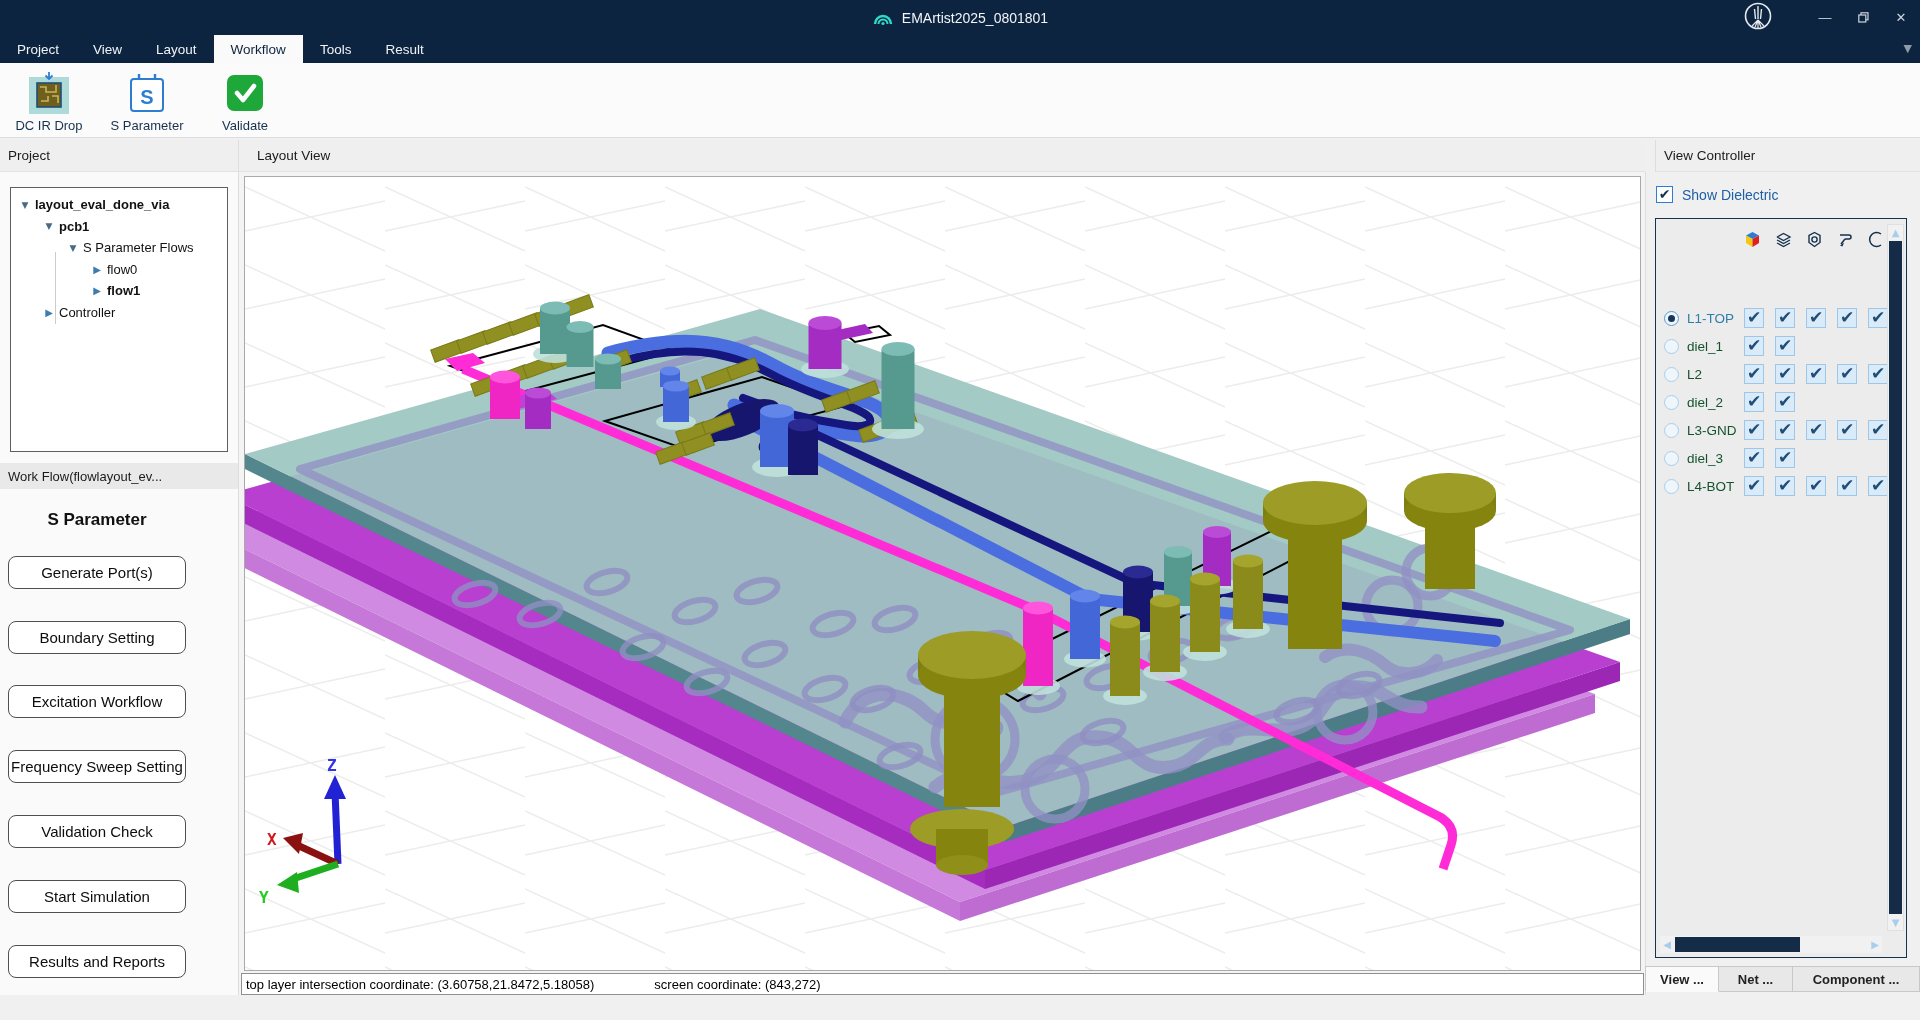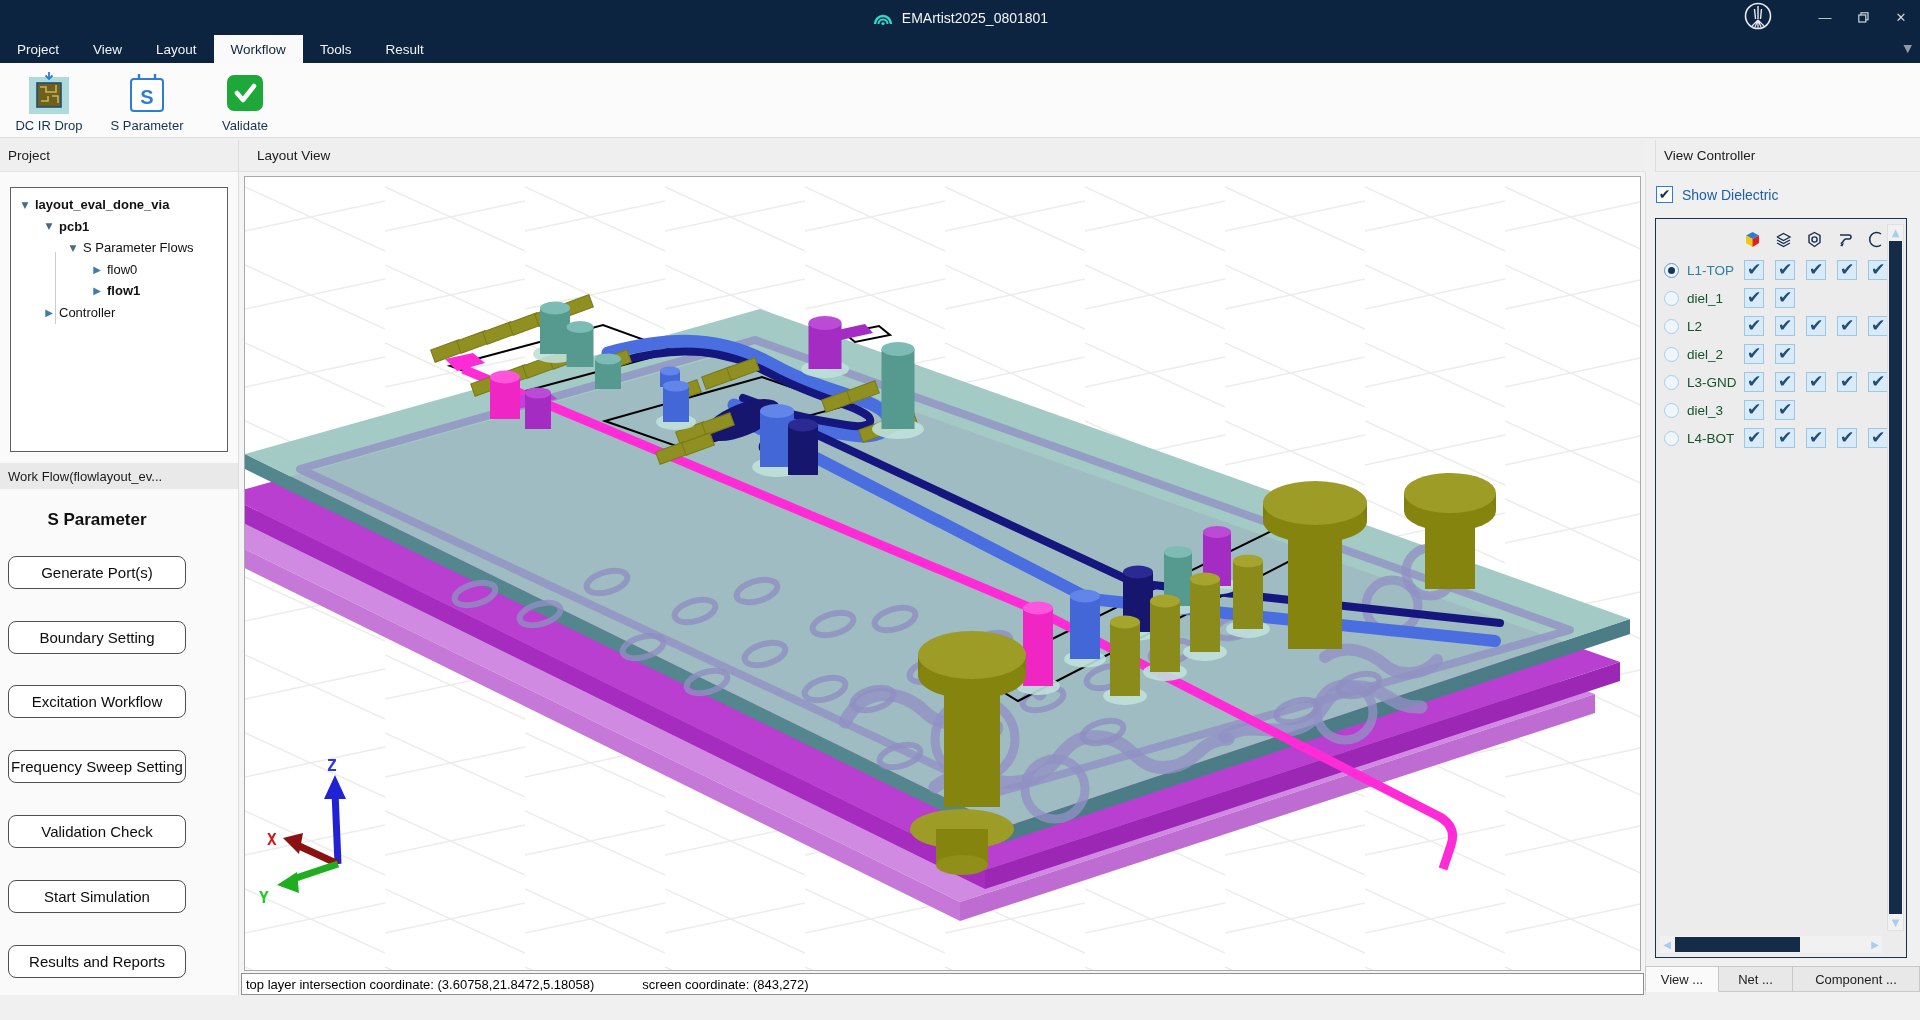--- a/index.html
+++ b/index.html
@@ -54,34 +54,34 @@
     border:1.3px solid #4f4f4f; border-radius:8px; font-size:15px; color:#0d0d0d;
     display:flex; align-items:center; justify-content:center; white-space:nowrap; }
 
   
   .midpanel { position:absolute; left:238px; top:172px; width:1407px; height:848px; background:#f4f4f4;
     border-left:1px solid #dddddd; }
   .viewport { position:absolute; left:5px; top:4px; width:1397px; height:795px; background:#ffffff;
     border:1px solid #a9a9a9; overflow:hidden; }
   .statusbar { position:absolute; left:2px; top:801px; width:1403px; height:22px; background:#ffffff;
     border:1px solid #8f8f8f; display:flex; align-items:center; padding-left:4px;
-    font-size:13px; color:#000; gap:48px; }
+    font-size:13px; color:#000; gap:60px; }
 
   
   .rightpanel { position:absolute; left:1645px; top:172px; width:275px; height:848px; background:#f0f0f0;
     border-left:1px solid #dddddd; }
   .showdiel { position:absolute; left:10px; top:14px; display:flex; align-items:center; gap:9px; }
   .sd-box { width:17px; height:17px; background:#ffffff; border:1.5px solid #2d7dd2;
     color:#14304d; font-size:14px; font-weight:bold; line-height:15px; text-align:center; }
   .sd-label { font-size:14px; color:#1e5fa6; }
   .vcbox { position:absolute; left:9px; top:46px; width:252px; height:740px; background:#ececec;
     border:1.5px solid #16324f; }
   .vc-iconrow { position:absolute; left:0; top:6px; width:100%; height:28px; display:flex; padding-left:88px; }
   .vc-icell { width:31px; display:flex; align-items:center; justify-content:flex-start; }
-  .lrow { position:absolute; left:0; width:100%; height:26px; display:flex; align-items:center; padding-left:8px; }
+  .lrow { position:absolute; left:0; width:100%; height:26px; display:flex; align-items:center; padding-left:8px;margin-top:48px; }
   .radio { width:15px; height:15px; border-radius:50%; border:1.5px solid #a9cde9; background:#eef6fc;
     margin-right:8px; flex:0 0 auto; position:relative; }
   .lrow.sel .radio { border-color:#5b9bd5; }
   .lrow.sel .radio::after { content:""; position:absolute; left:3px; top:3px; width:7px; height:7px;
     border-radius:50%; background:#17365c; }
   .lname { width:57px; font-size:13.5px; color:#14532d; }
   .lrow.sel .lname { color:#2e7fa8; }
   .ckcell { width:20px; height:20px; margin-right:11px; flex:0 0 auto;
     background:#d9eaf8; border:1px solid #9dc6e8; color:#1f4e79; font-weight:bold;
     font-family:"DejaVu Sans", sans-serif; font-size:17px; line-height:17px; text-align:center; }
@@ -91,21 +91,21 @@
     color:#a9cdec; font-size:10px; line-height:15px; }
   .vscroll .up { top:0; } .vscroll .dn { bottom:0; }
   .vscroll .thumb { position:absolute; left:1px; right:1px; top:16px; bottom:16px; background:#142c47; }
   .hscroll { position:absolute; left:4px; right:24px; bottom:4px; height:17px; background:#f1f1f1; }
   .hscroll .lf, .hscroll .rt { position:absolute; top:0; width:14px; height:17px; color:#a9cdec;
     font-size:10px; line-height:17px; text-align:center; }
   .hscroll .lf { left:0; } .hscroll .rt { right:0; }
   .hscroll .thumb { position:absolute; left:15px; top:1px; width:125px; height:15px; background:#142c47; }
   .tabs { position:absolute; left:1645px; top:966px; width:275px; height:26px; display:flex; background:#f0f0f0; }
   .tab { height:26px; border:1px solid #c8c8c8; border-left:none; background:#e8e8e8;
-    font-size:13px; color:#222; display:flex; align-items:center; justify-content:center; }
+    font-size:13px; color:#222; display:flex; align-items:center; justify-content:center;font-weight:bold; }
   .tab:first-child { border-left:1px solid #c8c8c8; }
   .tab.active { background:#fafafa; border-bottom:1px solid #fafafa; }
   .tab.t0 { width:74px; } .tab.t1 { width:74px; } .tab.t2 { width:127px; }
 
   .bottomfill { position:absolute; left:0; top:995px; width:1920px; height:25px; background:#f0f0f0; }
 
   
   .slate { stroke:#9191c4; fill:none; opacity:.78; }
   .post rect { stroke:none; }
   .teal  rect { fill:#55998f; } .teal  .top { fill:#7dbcb4; }

